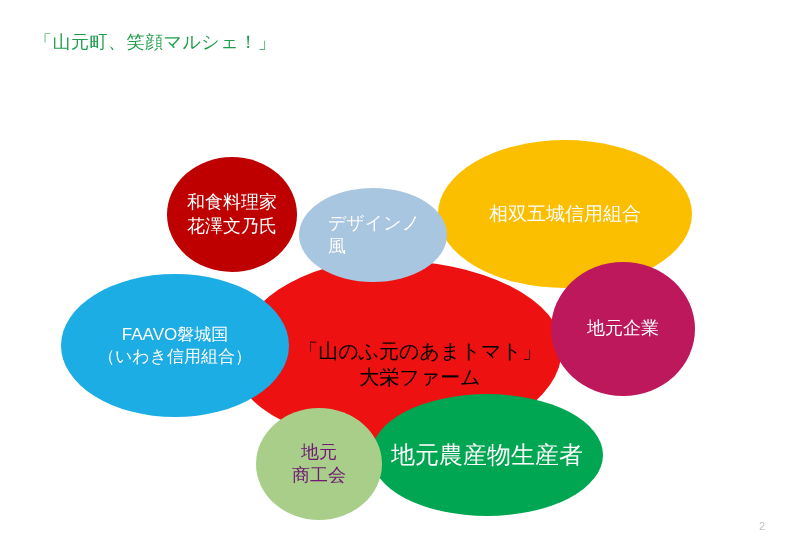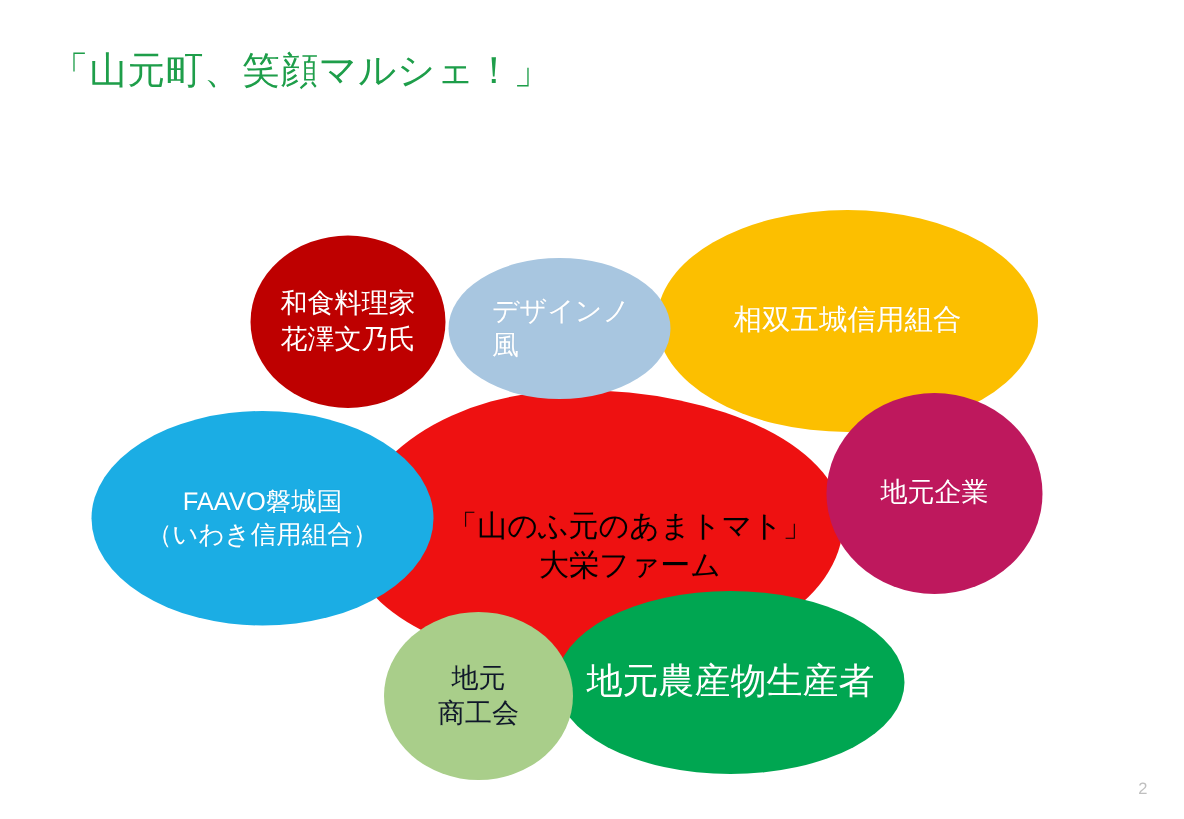--- a/index.html
+++ b/index.html
@@ -16,21 +16,21 @@
     height: 546px;
     background: #ffffff;
     overflow: hidden;
   }
   
   .title-block {
     position: absolute;
     left: 34px;
     top: 30px;
     color: #1E9E4A;
-    font-size: 25px;
+    font-size: 18px;
     line-height: 1.42;
     letter-spacing: 0.5px;
     white-space: nowrap;
     font-weight: 400;
   }
   .title-line { display: block; }
 
   
   .chart-area {
     position: absolute;
@@ -57,21 +57,21 @@
   }
 
   
   #shape-washoku {
     left: 167px; top: 37px; width: 130px; height: 115px;
     border-radius: 50%;
     font-size: 18px;
     z-index: 6;
   }
   #shape-design {
-    left: 299px; top: 52px; width: 148px; height: 94px;
+    left: 299px; top: 68px; width: 148px; height: 94px;
     border-radius: 50%;
     font-size: 18px;
     z-index: 5;
     align-items: center;
   }
   #shape-design .blob-label { text-align: left; padding-left: 2px; }
   #shape-soso {
     left: 438px; top: 20px; width: 254px; height: 148px;
     border-radius: 50%;
     font-size: 19px;
@@ -150,21 +150,21 @@
 
     <div class="blob" id="shape-red" style="background: rgb(238, 17, 17); color: #000000;">
       <span class="blob-label">「山のふ元のあまトマト」
 大栄ファーム</span>
     </div>
 
     <div class="blob" id="shape-jimoto-kigyo" style="background: #be185d; color: rgb(255, 255, 255);">
       <span class="blob-label">地元企業</span>
     </div>
 
-    <div class="blob" id="shape-shokokai" style="background: rgb(169, 206, 138); color: #0f172a;">
+    <div class="blob" id="shape-shokokai" style="background: rgb(169, 206, 138); color: #701a75;">
       <span class="blob-label">地元
 商工会</span>
     </div>
 
     <div class="blob" id="shape-nosanbutsu" style="background: rgb(0, 166, 81); color: rgb(255, 255, 255);">
       <span class="blob-label">地元農産物生産者</span>
     </div>
 
   </div>
 

